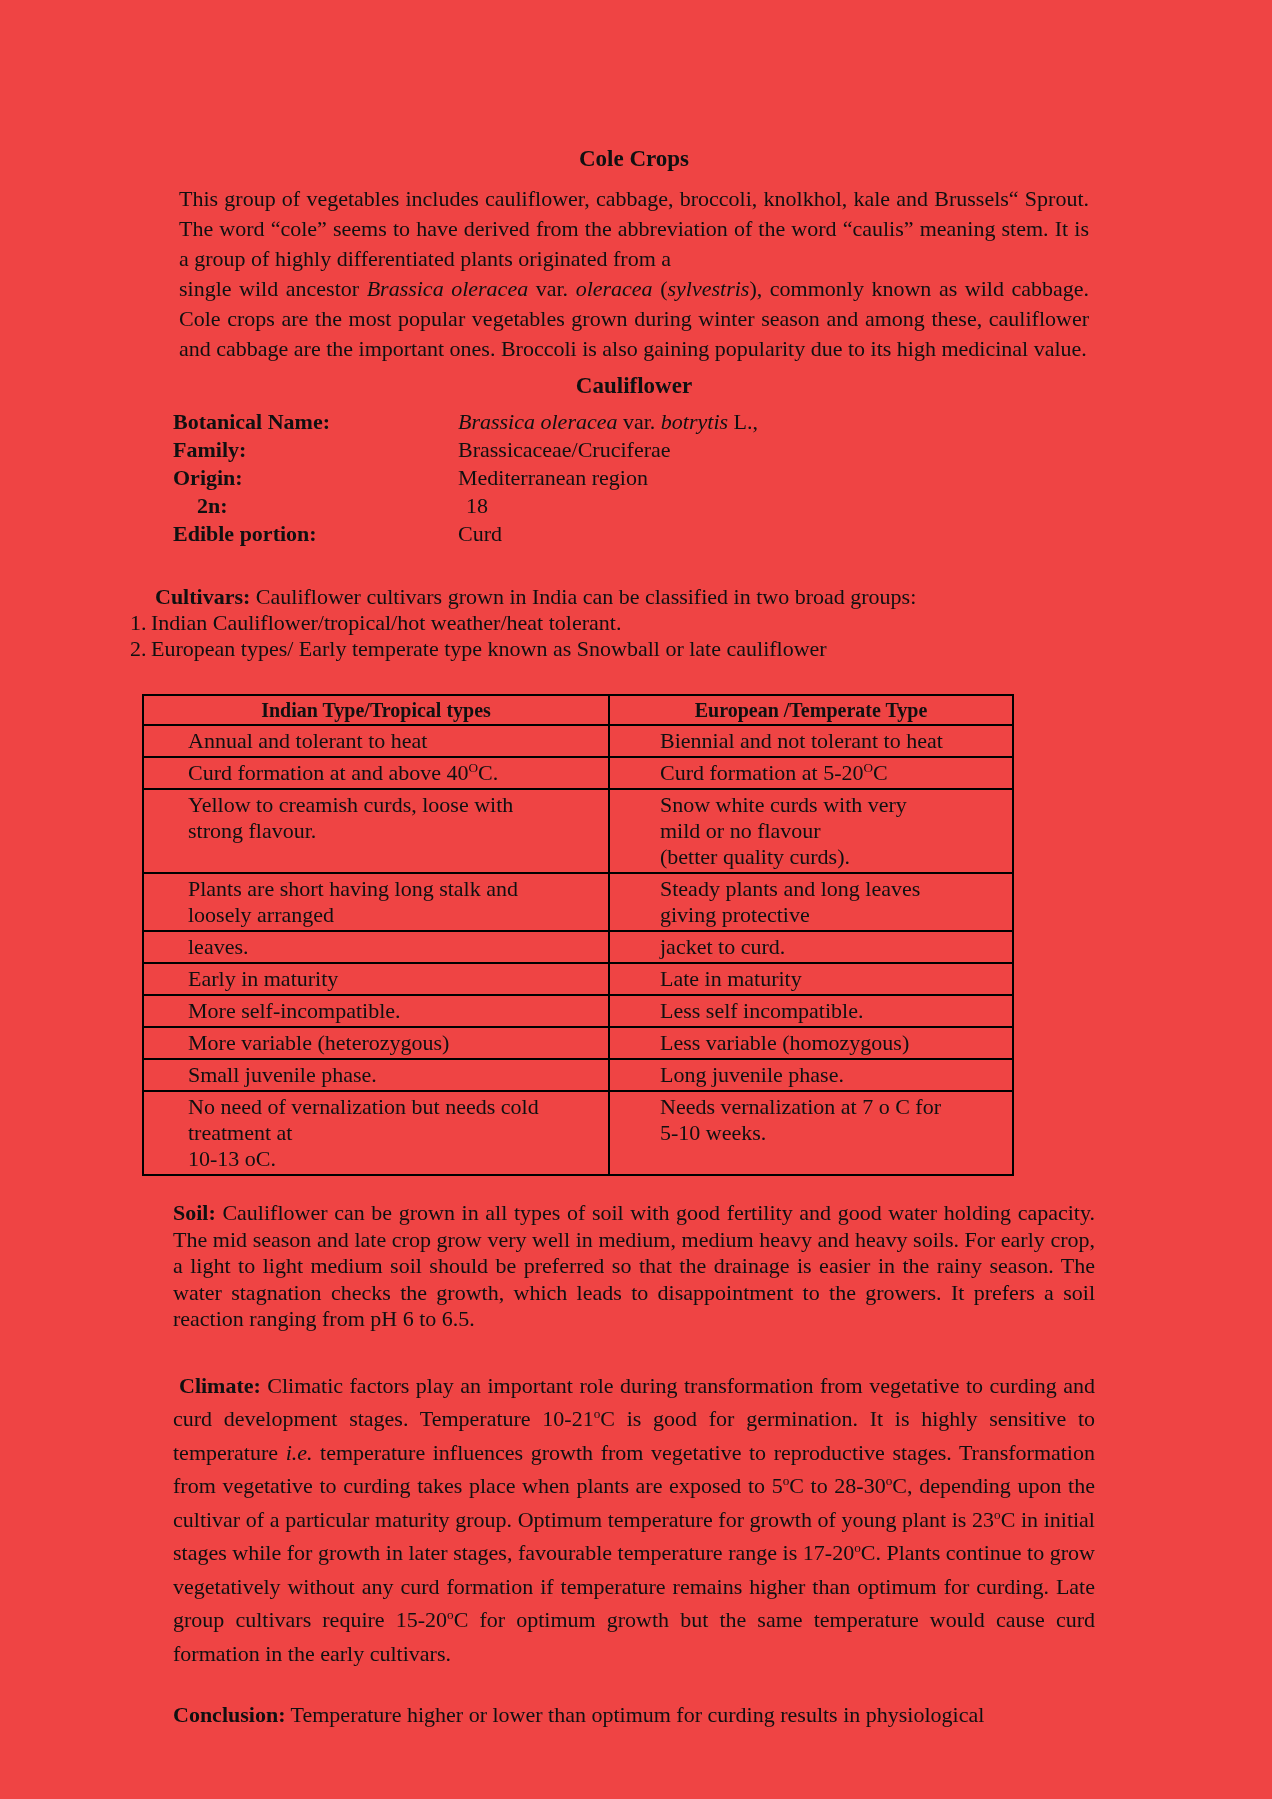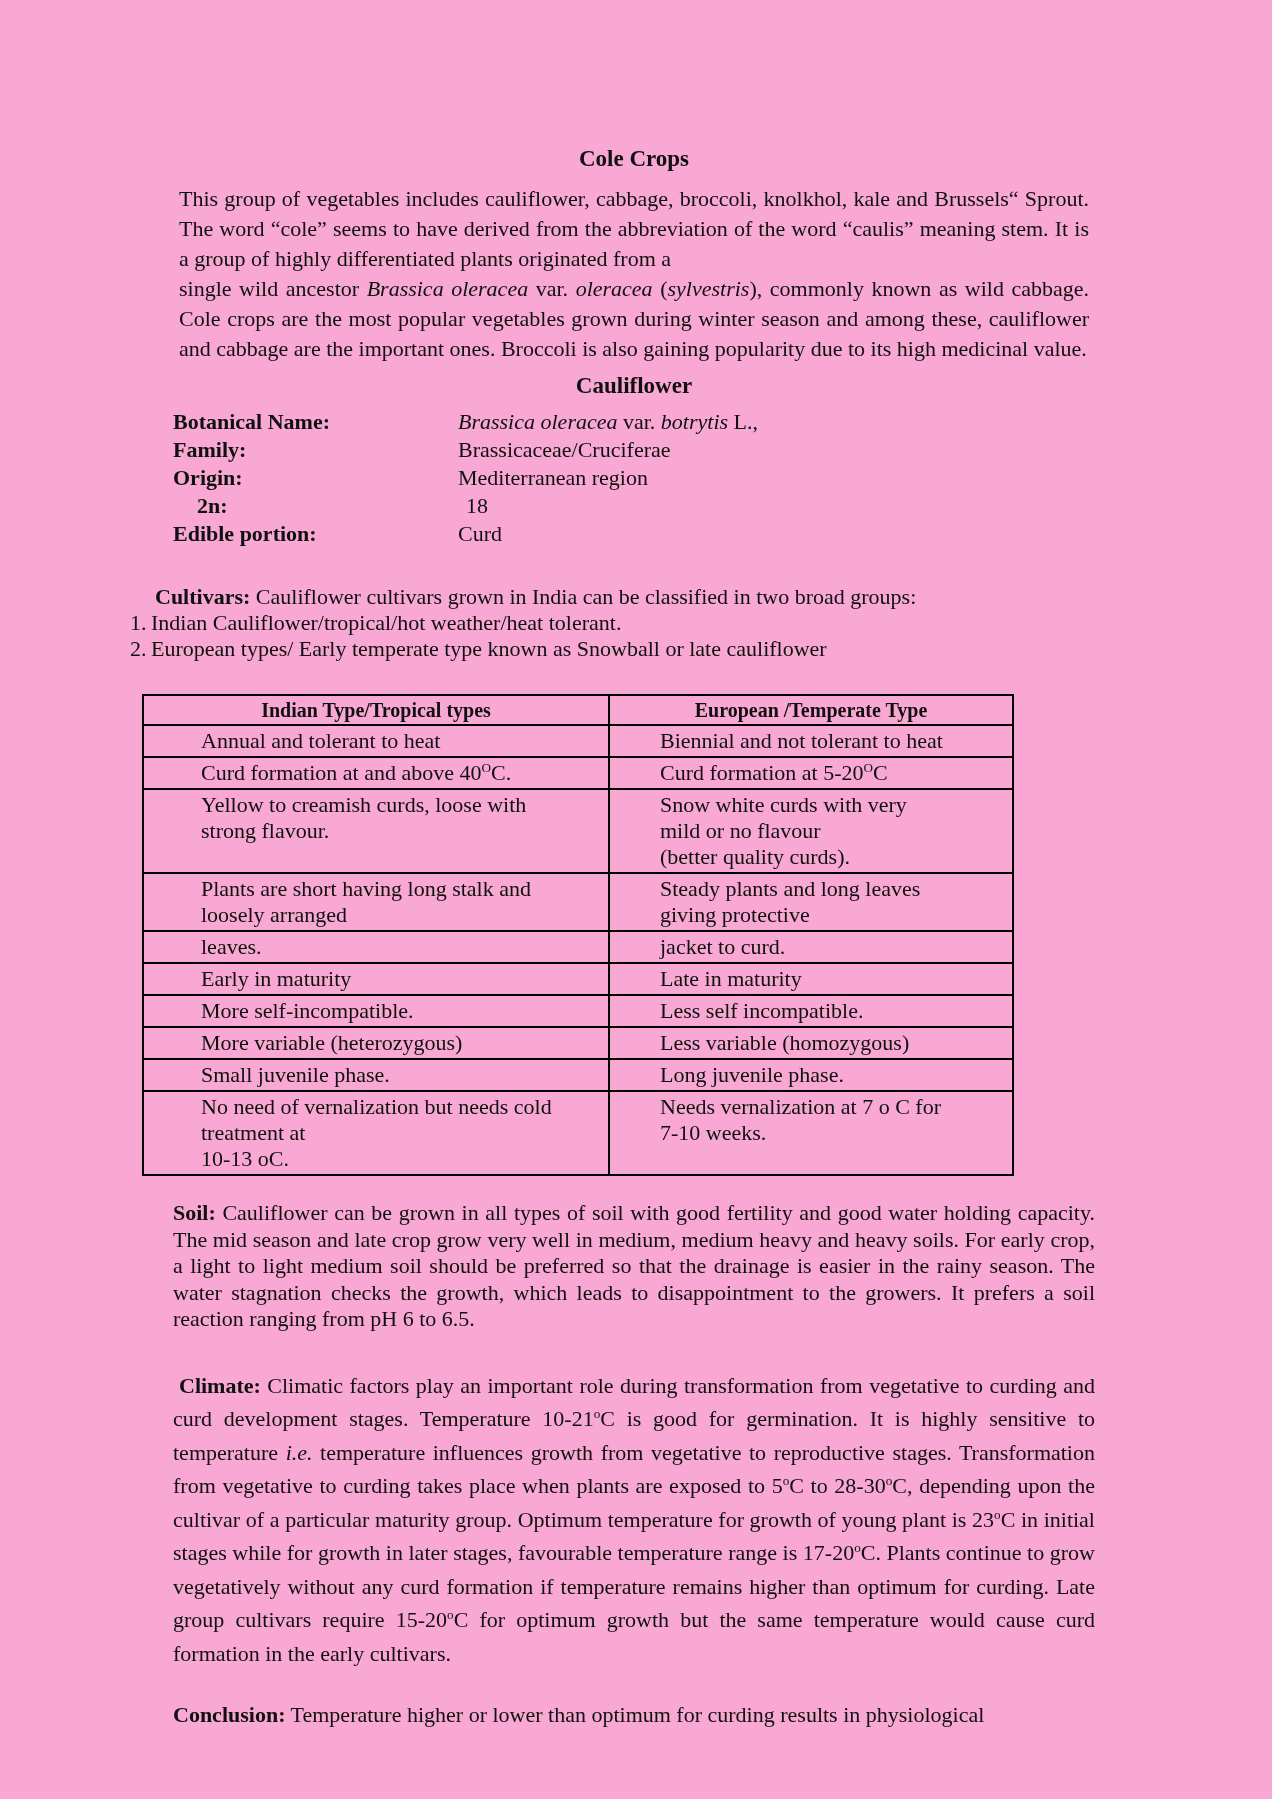--- a/index.html
+++ b/index.html
@@ -12,21 +12,21 @@
     height: 1799px;
     overflow: hidden;
     color: #101010;
     font-family: "Liberation Serif", "DejaVu Serif", serif;
   }
   .page {
     box-sizing: border-box;
     width: 1272px;
     height: 1799px;
     padding: 146px 177px 30px 173px;
-    background: #f9a8d4;
+    background: #ef4444;
   }
   .title {
     font-size: 23px;
     line-height: 26px;
     font-weight: bold;
     text-align: center;
     margin: 0 0 12px 0;
   }
   .intro {
     font-size: 22px;
@@ -76,21 +76,21 @@
     font-size: 20px;
     line-height: 24px;
     font-weight: bold;
     text-align: center;
     padding: 2px 2px;
   }
   table.compare td {
     font-size: 22px;
     line-height: 26px;
     vertical-align: top;
-    padding: 2px 6px 2px 57px;
+    padding: 2px 6px 2px 44px;
   }
   table.compare td.right-cell { padding-left: 50px; }
   .soil {
     margin: 24px 0 0 0;
     font-size: 22px;
     line-height: 26.5px;
     text-align: justify;
   }
   .climate {
     margin: 36px 0 0 0;
@@ -199,21 +199,21 @@
       <tr>
         <td><span>More variable (heterozygous)</span></td>
         <td class="right-cell"><span>Less variable (homozygous)</span></td>
       </tr>
       <tr>
         <td><span>Small juvenile phase.</span></td>
         <td class="right-cell"><span>Long juvenile phase.</span></td>
       </tr>
       <tr>
         <td><span>No need of vernalization but needs cold</span><br><span>treatment at</span><br><span>10-13 oC.</span></td>
-        <td class="right-cell"><span>Needs vernalization at 7 o C for</span><br><span>7-10 weeks.</span></td>
+        <td class="right-cell"><span>Needs vernalization at 7 o C for</span><br><span>5-10 weeks.</span></td>
       </tr>
     </tbody>
   </table>
 
   <p class="soil"><span class="b">Soil:</span><span> Cauliflower can be grown in all types of soil with good fertility and good water holding capacity. The mid season and late crop grow very well in medium, medium heavy and heavy soils. For early crop, a light to light medium soil should be preferred so that the drainage is easier in the rainy season. The water stagnation checks the growth, which leads to disappointment to the growers. It prefers a soil reaction ranging from pH 6 to 6.5.</span></p>
 
   <p class="climate"><span class="b">Climate:</span><span> Climatic factors play an important role during transformation from vegetative to curding and curd development stages. Temperature 10-21</span><span class="sup">o</span><span>C is good for germination. It is highly sensitive to temperature </span><span class="i">i.e.</span><span> temperature influences growth from vegetative to reproductive stages. Transformation from vegetative to curding takes place when plants are exposed to 5</span><span class="sup">o</span><span>C to 28-30</span><span class="sup">o</span><span>C, depending upon the cultivar of a particular maturity group. Optimum temperature for growth of young plant is 23</span><span class="sup">o</span><span>C in initial stages while for growth in later stages, favourable temperature range is 17-20</span><span class="sup">o</span><span>C. Plants continue to grow vegetatively without any curd formation if temperature remains higher than optimum for curding. Late group cultivars require 15-20</span><span class="sup">o</span><span>C for optimum growth but the same temperature would cause curd formation in the early cultivars.</span></p>
 
   <p class="conclusion"><span class="b">Conclusion:</span><span> Temperature higher or lower than optimum for curding results in physiological</span></p>
 

